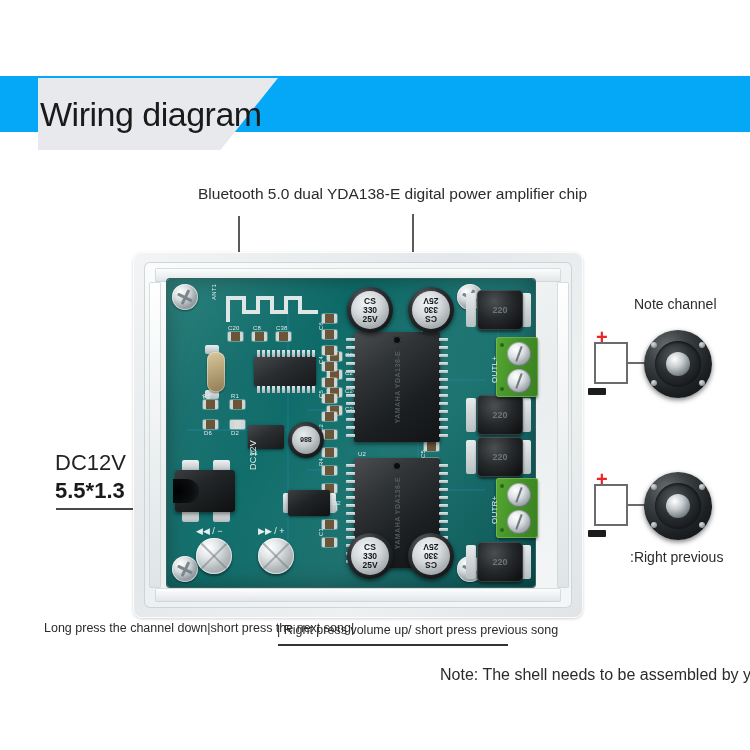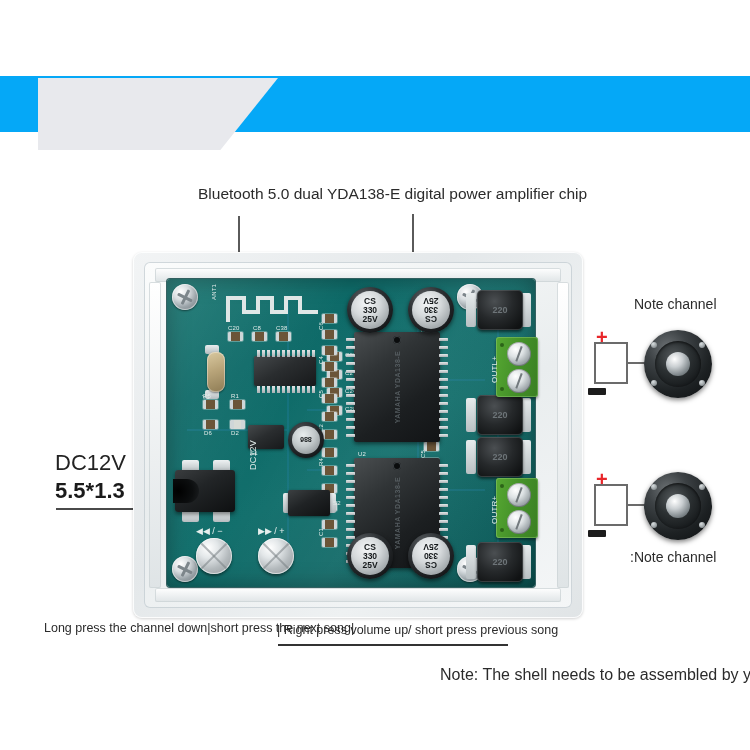--- a/index.html
+++ b/index.html
@@ -273,20 +273,21 @@
     background:radial-gradient(circle at 35% 30%, #d9dee0, #6e7578);
   }
 </style>
 </head>
 <body>
 
 <div id="page">
 
   <div class="header-bar"></div>
   <div class="header-tab"></div>
+  <div class="header-tab-title">Wiring diagram</div>
 
   <div class="callout callout-chip">Bluetooth 5.0 dual YDA138-E digital power amplifier chip</div>
   <div class="leader leader-chip-1"></div>
   <div class="leader leader-chip-2"></div>
 
   <div class="dc-label">DC12V</div>
   <div class="dc-sub">5.5*1.3</div>
   <div class="dc-underline"></div>
 
   <div class="case">
@@ -631,21 +632,21 @@
   <div class="wire" style="left:626px;top:504px;width:20px;height:2px;"></div>
   <div class="minus-bar" style="left:588px;top:530px;"></div>
   <div class="speaker" style="left:644px;top:472px;">
     <div class="spk-cone"></div>
     <div class="spk-dome"></div>
     <div class="spk-bolt" style="left:7px;top:12px;"></div>
     <div class="spk-bolt" style="left:55px;top:12px;"></div>
     <div class="spk-bolt" style="left:7px;top:50px;"></div>
     <div class="spk-bolt" style="left:55px;top:50px;"></div>
   </div>
-  <div class="callout callout-right-ch">:Note channel</div>
+  <div class="callout callout-right-ch">:Right previous</div>
 
   <div class="callout callout-btn-left">Long press the channel down|short press the next song|</div>
   <div class="callout callout-btn-right">| Right press volume up/ short press previous song</div>
   <div class="callout-btn-right-underline"></div>
 
   <div class="callout callout-note">Note: The shell needs to be assembled by yourself</div>
 
 </div>
 
 </body></html>

